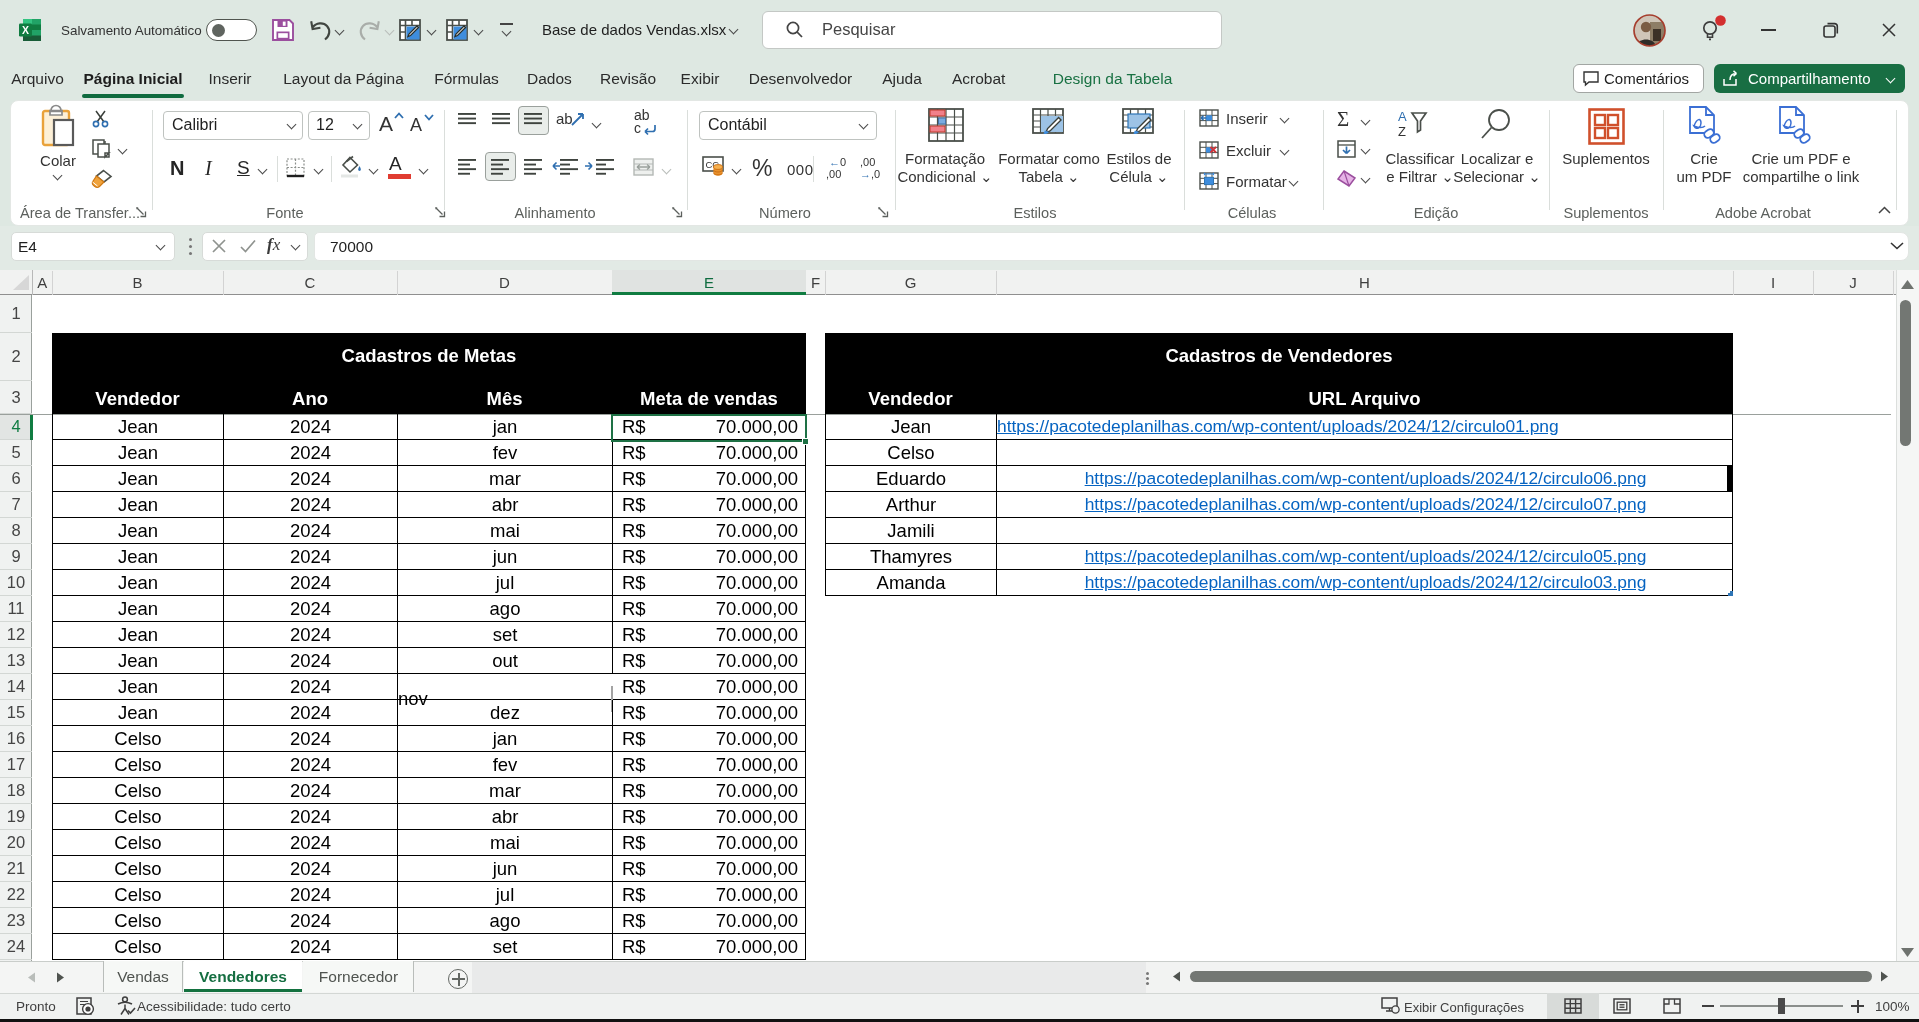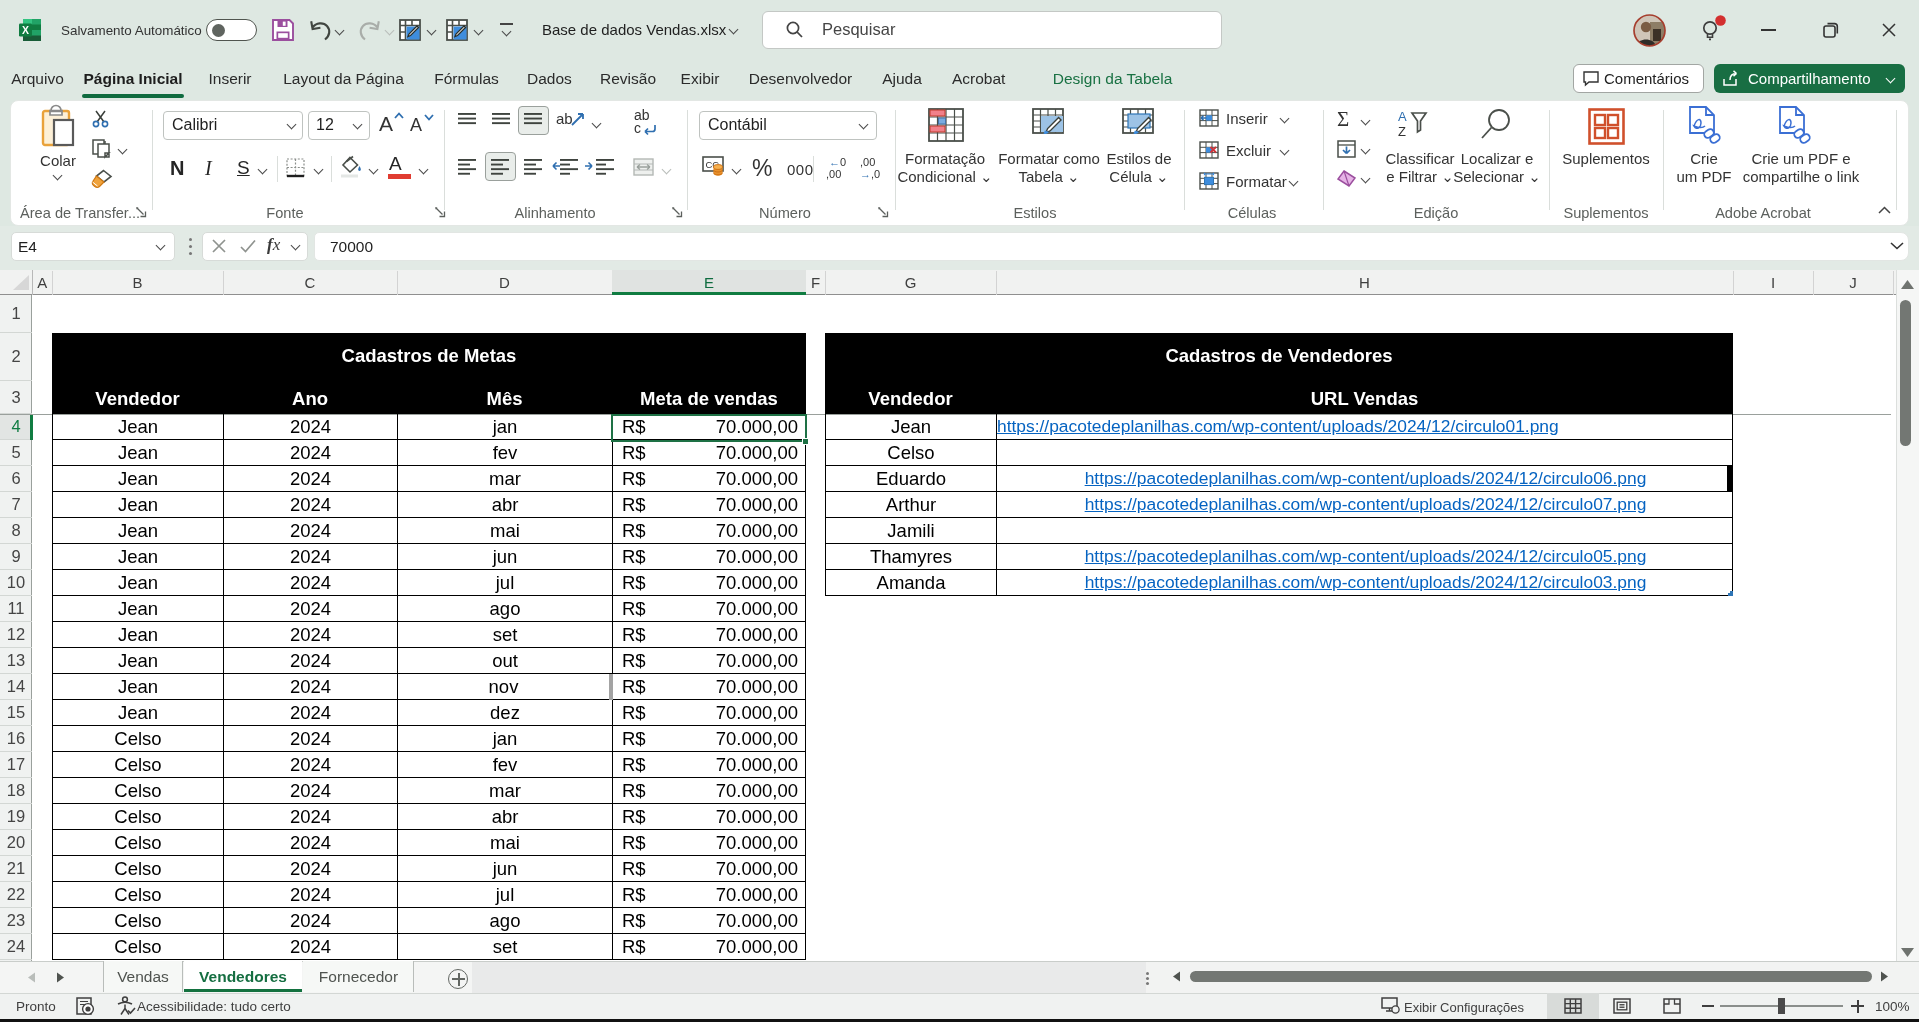--- a/index.html
+++ b/index.html
@@ -560,21 +560,21 @@
 <div class="abs" style="left:171px;top:0;width:174px;height:26px;border-right:1px solid #000;text-align:center;line-height:25px">2024</div>
 <div class="abs" style="left:345px;top:0;width:215px;height:26px;border-right:1px solid #000;text-align:center;line-height:25px">out</div>
 <div class="abs" style="left:560px;top:0;width:194px;height:26px;line-height:25px">
       <span style="position:absolute;left:9px">R$</span>
       <span style="position:absolute;right:9px">70.000,00</span>
     </div>
 </div>
 <div class="abs" style="left:52px;top:674px;width:754px;height:26px;border-left:1px solid #000;border-right:1px solid #000;border-bottom:1px solid #000;font-size:18.5px;color:#000">
 <div class="abs" style="left:0;top:0;width:171px;height:26px;border-right:1px solid #000;text-align:center;line-height:25px">Jean</div>
 <div class="abs" style="left:171px;top:0;width:174px;height:26px;border-right:1px solid #000;text-align:center;line-height:25px">2024</div>
-<div class="abs" style="left:345px;top:0;width:215px;height:26px;border-right:4px solid #a3a3a3;text-align:center;line-height:25px">nov</div>
+<div class="abs" style="left:345px;top:12px;width:215px;height:26px;border-right:2px solid #a3a3a3;line-height:25px">nov</div>
 <div class="abs" style="left:560px;top:0;width:194px;height:26px;line-height:25px">
       <span style="position:absolute;left:9px">R$</span>
       <span style="position:absolute;right:9px">70.000,00</span>
     </div>
 </div>
 <div class="abs" style="left:52px;top:700px;width:754px;height:26px;border-left:1px solid #000;border-right:1px solid #000;border-bottom:1px solid #000;font-size:18.5px;color:#000">
 <div class="abs" style="left:0;top:0;width:171px;height:26px;border-right:1px solid #000;text-align:center;line-height:25px">Jean</div>
 <div class="abs" style="left:171px;top:0;width:174px;height:26px;border-right:1px solid #000;text-align:center;line-height:25px">2024</div>
 <div class="abs" style="left:345px;top:0;width:215px;height:26px;border-right:1px solid #000;text-align:center;line-height:25px">dez</div>
 <div class="abs" style="left:560px;top:0;width:194px;height:26px;line-height:25px">
@@ -661,21 +661,21 @@
 <div class="abs" style="left:560px;top:0;width:194px;height:26px;line-height:25px">
       <span style="position:absolute;left:9px">R$</span>
       <span style="position:absolute;right:9px">70.000,00</span>
     </div>
 </div>
 <div class="abs" style="left:610.5px;top:414px;width:196px;height:28px;border:2px solid #1e7145"></div>
 <div class="abs" style="left:802px;top:438px;width:7px;height:7px;background:#1e7145;border:1px solid #fff"></div>
 <div class="abs" style="left:825px;top:333px;width:908px;height:81px;background:#000"></div>
 <div class="abs" style="left:825px;top:345px;width:908px;text-align:center;font-size:18.5px;font-weight:bold;color:#fff">Cadastros de Vendedores</div>
 <div class="abs" style="left:825px;top:388px;width:171px;text-align:center;font-size:18.5px;font-weight:bold;color:#fff">Vendedor</div>
-<div class="abs" style="left:996px;top:388px;width:737px;text-align:center;font-size:18.5px;font-weight:bold;color:#fff">URL Vendas</div>
+<div class="abs" style="left:996px;top:388px;width:737px;text-align:center;font-size:18.5px;font-weight:bold;color:#fff">URL Arquivo</div>
 <div class="abs" style="left:825px;top:414px;width:908px;height:26px;border-left:1px solid #000;border-right:1px solid #000;border-bottom:1px solid #000;font-size:18.5px;color:#000">
 <div class="abs" style="left:0;top:0;width:171px;height:26px;border-right:1px solid #000;text-align:center;line-height:25px">Jean</div>
 <div class="abs" style="left:171px;top:0;width:737px;height:26px;text-align:left;line-height:25px;font-size:17.4px;color:#0563c1"><span style="text-decoration:underline">https://pacotedeplanilhas.com/wp-content/uploads/2024/12/circulo01.png</span></div>
 </div>
 <div class="abs" style="left:825px;top:440px;width:908px;height:26px;border-left:1px solid #000;border-right:1px solid #000;border-bottom:1px solid #000;font-size:18.5px;color:#000">
 <div class="abs" style="left:0;top:0;width:171px;height:26px;border-right:1px solid #000;text-align:center;line-height:25px">Celso</div>
 </div>
 <div class="abs" style="left:825px;top:466px;width:908px;height:26px;border-left:1px solid #000;border-right:6px solid #000000;border-bottom:1px solid #000;font-size:18.5px;color:#000">
 <div class="abs" style="left:0;top:0;width:171px;height:26px;border-right:1px solid #000;text-align:center;line-height:25px">Eduardo</div>
 <div class="abs" style="left:171px;top:0;width:737px;height:26px;text-align:center;line-height:25px;font-size:17.4px;color:#0563c1"><span style="text-decoration:underline">https://pacotedeplanilhas.com/wp-content/uploads/2024/12/circulo06.png</span></div>

